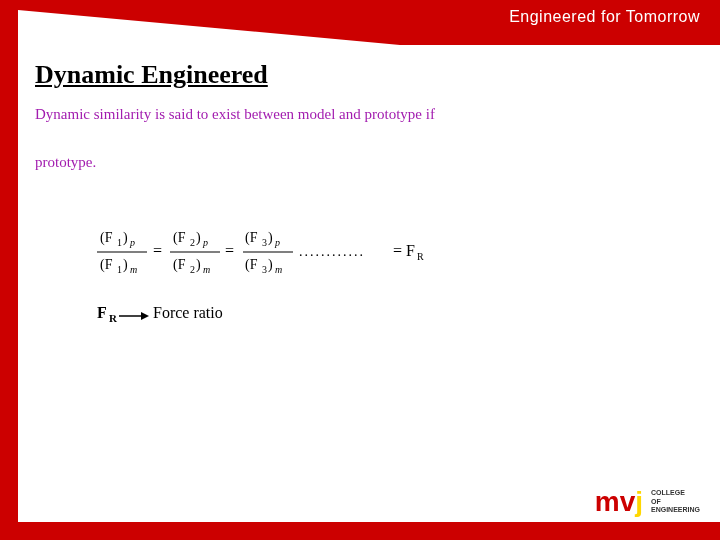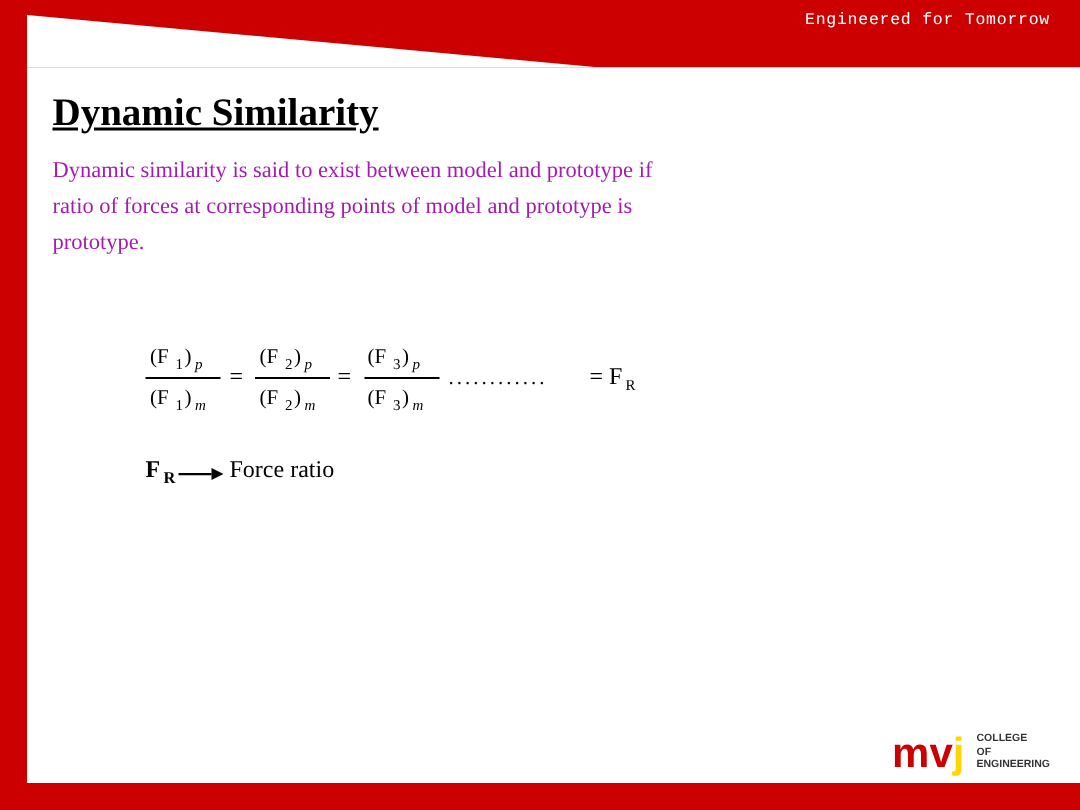--- a/index.html
+++ b/index.html
@@ -6,23 +6,23 @@
     body {
       width: 720px;
       height: 540px;
       background: #ffffff;
       font-family: 'Times New Roman', Times, serif;
       overflow: hidden;
       position: relative;
     }
 
     .header-tagline {
-      font-size: 11px;
+      font-size: 16px;
       color: #ffffff;
-      font-family: Liberation Mono, monospace;
+      font-family: Liberation Sans, sans-serif;
       letter-spacing: 0.5px;
       position: absolute;
       top: 8px;
       right: 20px;
       z-index: 20;
     }
 
     
     .left-bar {
       position: absolute;
@@ -143,26 +143,25 @@
 
     <polygon points="18,45 400,45 18,10" fill="#ffffff"></polygon>
 
     <polygon points="18,45 18,45 18,45" fill="#ffffff"></polygon>
   </svg>
 </div>
 
 <div class="header-tagline">Engineered for Tomorrow</div>
 
 <div class="content">
-  <h1 class="slide-title">Dynamic Similarity</h1>
+  <h1 class="slide-title">Dynamic Engineered</h1>
 
   <div class="slide-body">
     <span>Dynamic similarity is said to exist between model and prototype if</span>
     <br>
-    <span>ratio of forces at corresponding points of model and prototype is</span>
     <br>
     <span>prototype.</span>
   </div>
 
   <div class="formula-container">
 
     <svg class="formula-svg" width="500" height="80" viewBox="0 0 500 80" xmlns="http://www.w3.org/2000/svg">
 
       <text x="5" y="28" font-size="14" font-family="Times New Roman, serif" fill="#000">(F</text>
       <text x="22" y="32" font-size="10" font-family="Times New Roman, serif" fill="#000">1</text>

